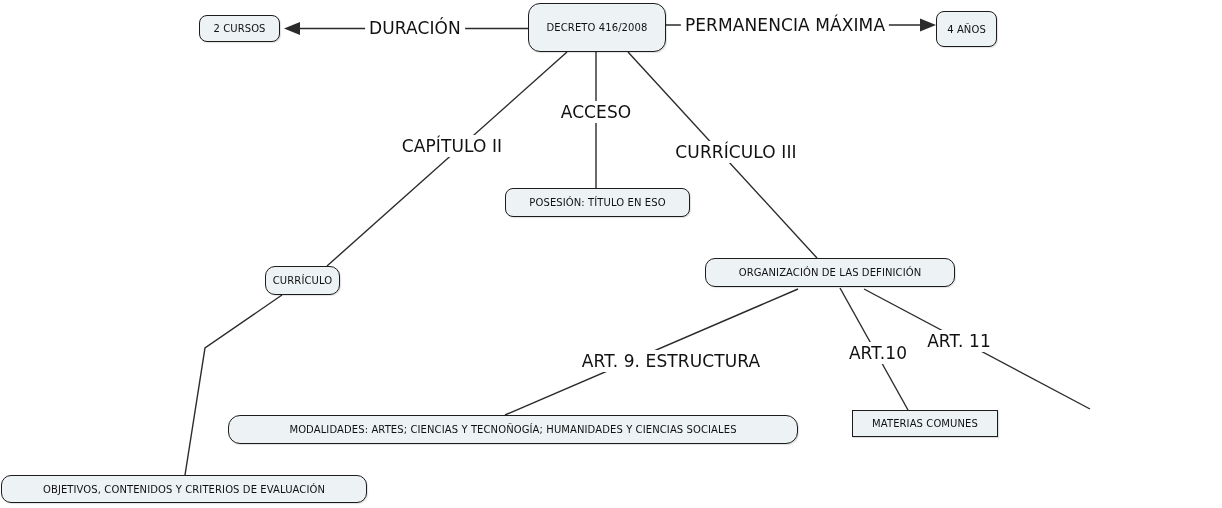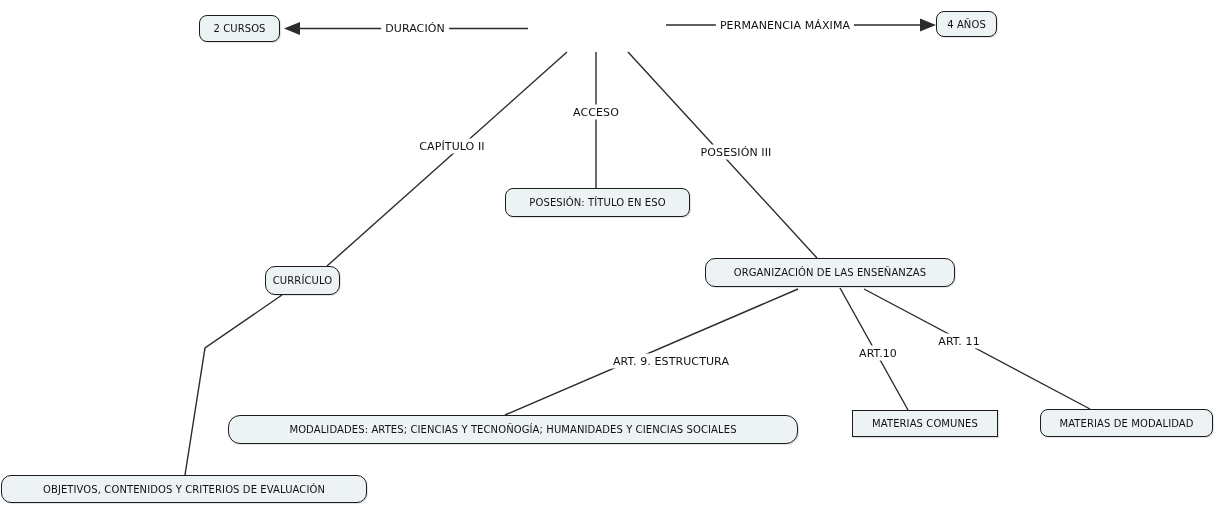--- a/index.html
+++ b/index.html
@@ -45,21 +45,21 @@
     letter-spacing: 0.1px;
     box-shadow: 1px 1px 1px rgba(0,0,0,0.12);
     cursor: default;
   }
   .edge-label {
     position: absolute;
     z-index: 2;
     transform: translate(-50%, -50%);
     background: var(--background);
     padding: 1px 4px;
-    font-size: 11px;
+    font-size: 17px;
     white-space: nowrap;
     letter-spacing: 0.1px;
     cursor: default;
   }
 </style>
 </head>
 <body>
 
 <div id="canvas">
 
@@ -81,46 +81,46 @@
 
     <line x1="798" y1="289" x2="505" y2="415"></line>
 
     <line x1="840" y1="288" x2="908" y2="410"></line>
 
     <line x1="864" y1="289" x2="1090" y2="409"></line>
   </svg>
 
   <div class="node" style="left:199px; top:15px; width:81px; height:27px; border-radius:8px;">2 CURSOS</div>
 
+  <div class="node" style="left:528px; top:3px; width:138px; height:49px; border-radius:12px;">DECRETO 416/2008</div>
 
-  <div class="node" style="left:936px; top:11px; width:61px; height:26px; border-radius:8px;">4 AÑOS</div>
+  <div class="node" style="left:936px; top:11px; width:61px; height:36px; border-radius:8px;">4 AÑOS</div>
 
   <div class="node" style="left:505px; top:188px; width:185px; height:29px; border-radius:8px;">POSESIÓN: TÍTULO EN ESO</div>
 
   <div class="node" style="left:265px; top:266px; width:75px; height:29px; border-radius:10px;">CURRÍCULO</div>
 
-  <div class="node" style="left:705px; top:258px; width:250px; height:29px; border-radius:10px;">ORGANIZACIÓN DE LAS ENSEÑANZAS</div>
+  <div class="node" style="left:705px; top:258px; width:250px; height:29px; border-radius:10px;">ORGANIZACIÓN DE LAS DEFINICIÓN</div>
 
   <div class="node" style="left:228px; top:415px; width:570px; height:29px; border-radius:12px;">MODALIDADES: ARTES; CIENCIAS Y TECNOÑOGÍA; HUMANIDADES Y CIENCIAS SOCIALES</div>
 
   <div class="node" style="left:852px; top:410px; width:146px; height:27px; border-radius:0;">MATERIAS COMUNES</div>
 
-  <div class="node" style="left:1040px; top:409px; width:173px; height:28px; border-radius:8px;">MATERIAS DE MODALIDAD</div>
 
   <div class="node" style="left:1px; top:475px; width:366px; height:28px; border-radius:10px;">OBJETIVOS, CONTENIDOS Y CRITERIOS DE EVALUACIÓN</div>
 
   <div class="edge-label" style="left:415px; top:28px;">DURACIÓN</div>
 
   <div class="edge-label" style="left:785px; top:25px;">PERMANENCIA MÁXIMA</div>
 
   <div class="edge-label" style="left:596px; top:112px;">ACCESO</div>
 
   <div class="edge-label" style="left:452px; top:146px;">CAPÍTULO II</div>
 
-  <div class="edge-label" style="left:736px; top:152px;">POSESIÓN III</div>
+  <div class="edge-label" style="left:736px; top:152px;">CURRÍCULO III</div>
 
 
   <div class="edge-label" style="left:671px; top:361px;">ART. 9. ESTRUCTURA</div>
 
   <div class="edge-label" style="left:878px; top:353px;text-align:center;">ART.10</div>
 
   <div class="edge-label" style="left:959px; top:341px;">ART. 11</div>
 
 </div>
 

